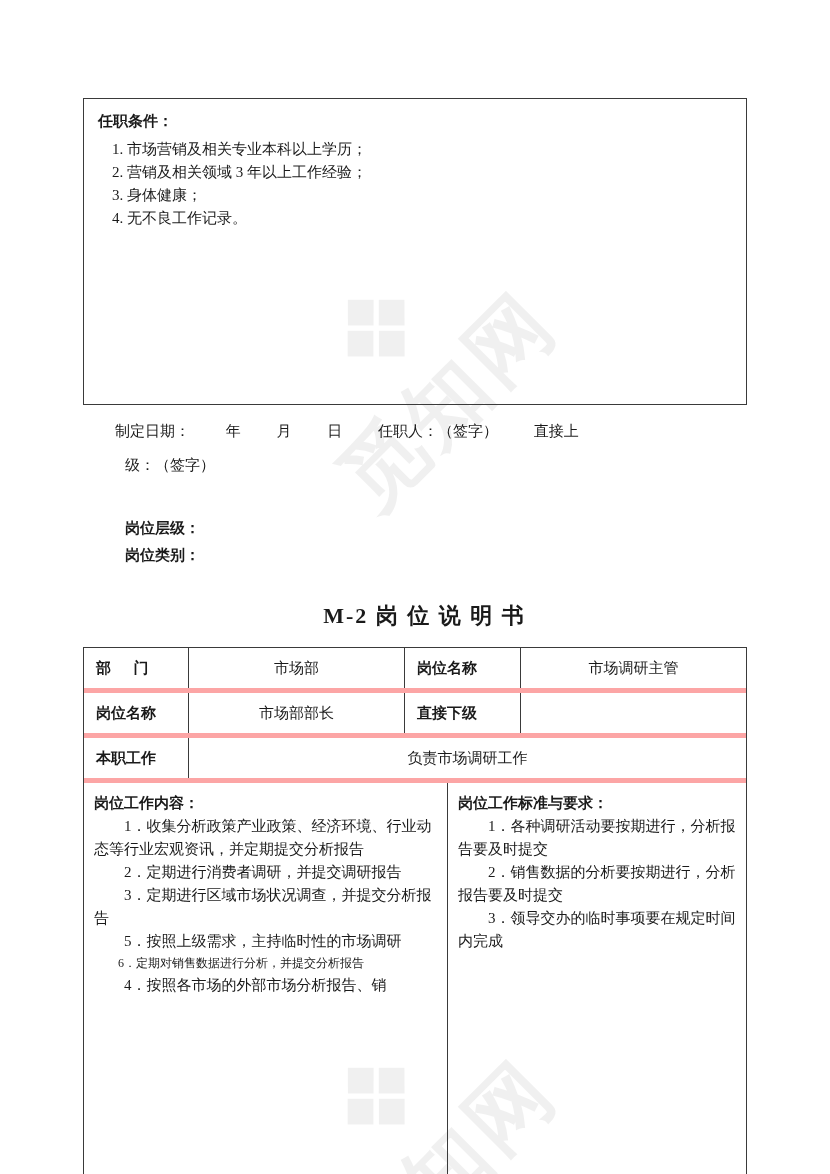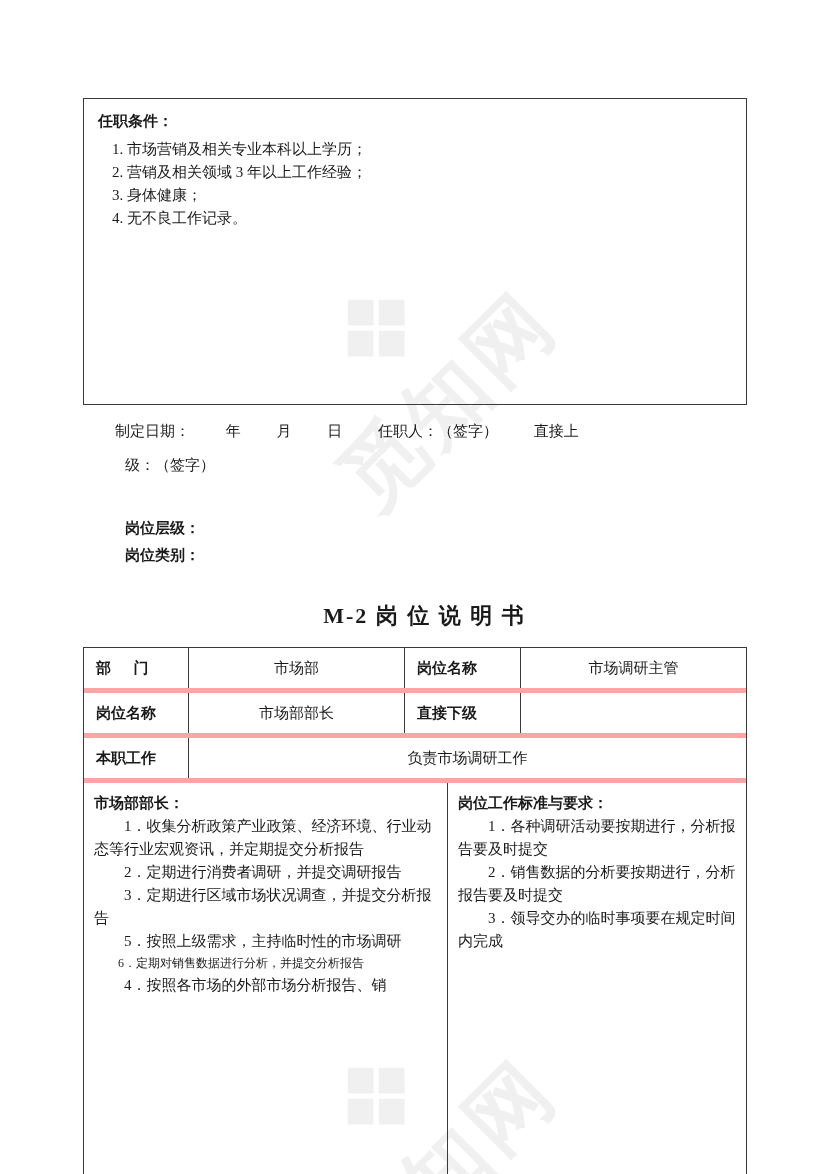--- a/index.html
+++ b/index.html
@@ -149,21 +149,21 @@
         <div class="cell c-value flex1 last"></div>
       </div>
 
       <div class="t-row">
         <div class="cell c-label w105">本职工作</div>
         <div class="cell c-value flex1 last">负责市场调研工作</div>
       </div>
 
       <div class="t-row big">
         <div class="cell duty-cell">
-          <div class="sec-title">市场部部长：</div>
+          <div class="sec-title">岗位工作内容：</div>
           <div class="para">1．收集分析政策产业政策、经济环境、行业动态等行业宏观资讯，并定期提交分析报告</div>
           <div class="para">2．定期进行消费者调研，并提交调研报告</div>
           <div class="para">3．定期进行区域市场状况调查，并提交分析报告</div>
           <div class="para">5．按照上级需求，主持临时性的市场调研</div>
           <div class="para small">6．定期对销售数据进行分析，并提交分析报告</div>
           <div class="para">4．按照各市场的外部市场分析报告、销</div>
         </div>
         <div class="cell std-cell last">
           <div class="sec-title">岗位工作标准与要求：</div>
           <div class="para">1．各种调研活动要按期进行，分析报告要及时提交</div>

